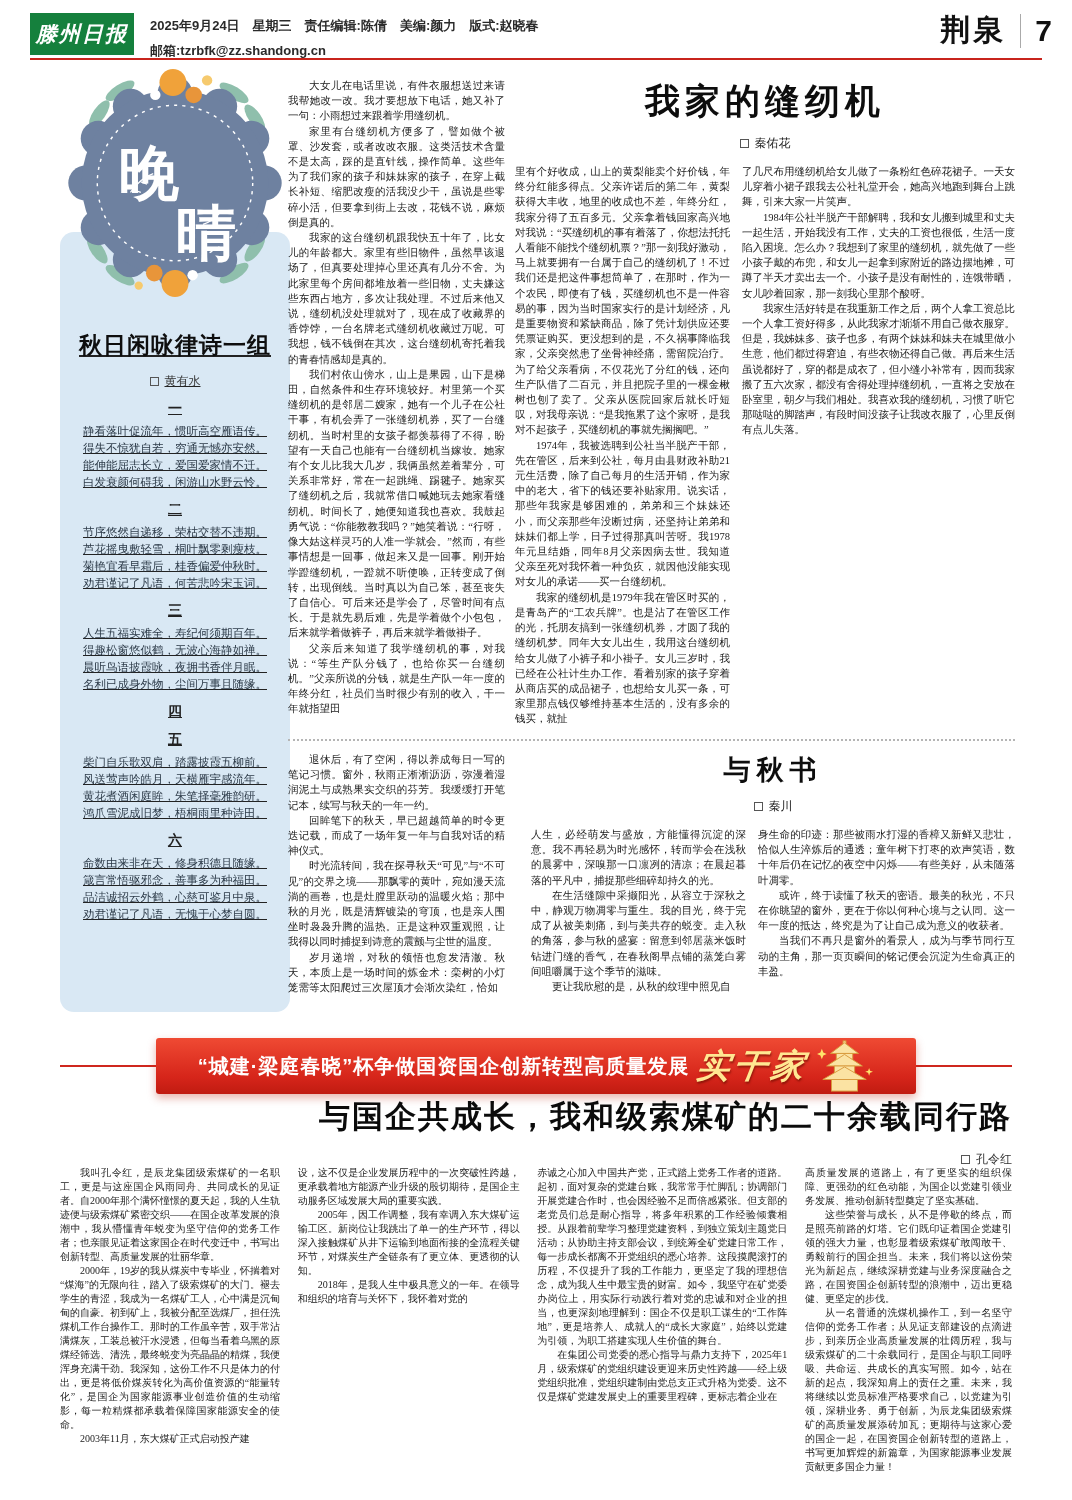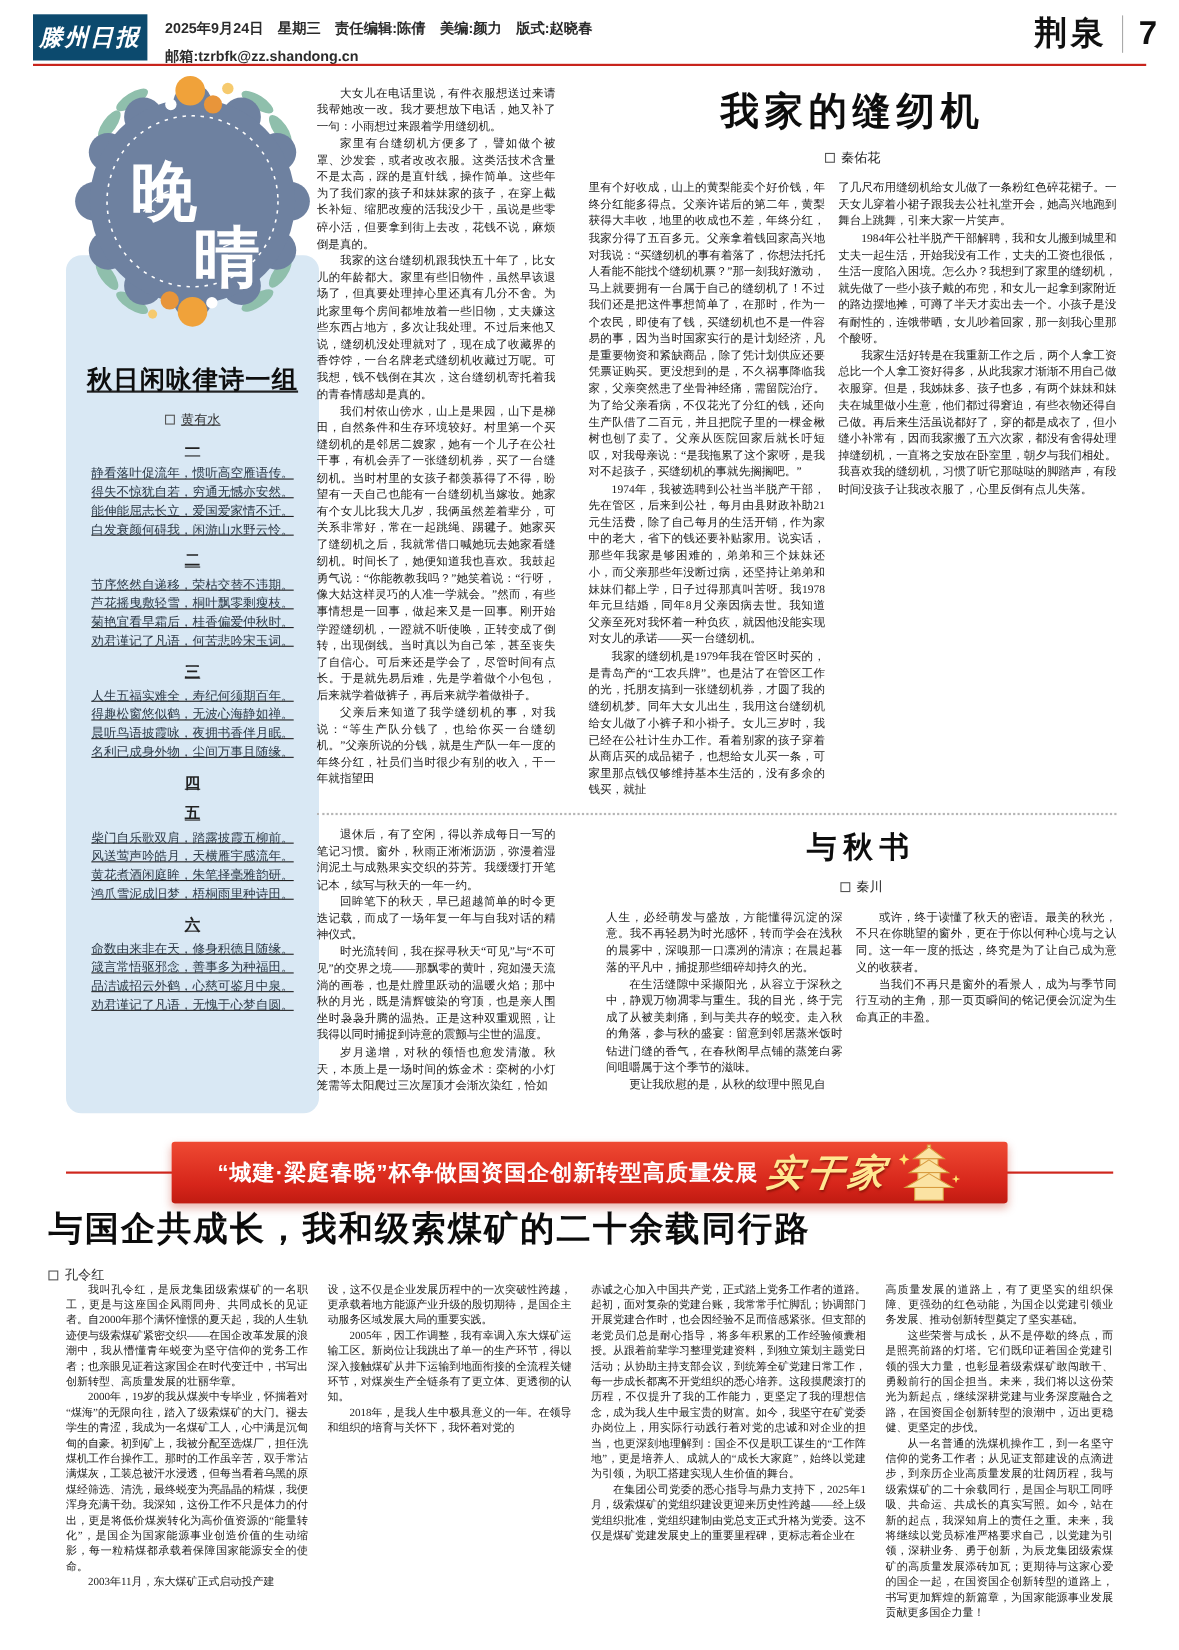--- a/index.html
+++ b/index.html
@@ -1,21 +1,21 @@
 <!DOCTYPE html>
 <html lang="zh"><head>
 <meta charset="utf-8">
 <style>
   * { margin:0; padding:0; box-sizing:border-box; }
   html,body { background:#e8e8e8; }
   .page { position:relative; width:1072px; height:1500px; margin:0 auto; background:#fff;
           font-family:"Liberation Serif","DejaVu Serif",serif; color:#222; overflow:hidden; }
 
   
-  .logo { position:absolute; left:30px; top:13px; width:104px; height:42px; background:#0c4a6e;
+  .logo { position:absolute; left:30px; top:13px; width:104px; height:42px; background:#15803d;
           color:#fff; display:flex; align-items:center; justify-content:center;
           font-style:italic; font-weight:bold; font-size:21px; letter-spacing:2px; }
   .header-info { position:absolute; left:150px; top:17px; font-family:"Liberation Sans","DejaVu Sans",sans-serif;
                  font-size:13px; font-weight:bold; color:#2a2a2a; }
   .header-info .row2 { margin-top:7px; font-weight:bold; }
   .section-block { position:absolute; right:20px; top:10px; display:flex; align-items:center; gap:14px;
                    font-family:"Liberation Sans","DejaVu Sans",sans-serif; }
   .section-name { font-size:30px; font-weight:900; letter-spacing:3px; color:#111; }
   .vbar { width:1px; height:34px; background:#aaa; }
   .page-num { font-size:30px; font-weight:700; color:#111; }
@@ -36,21 +36,21 @@
   
   .body-text p { font-size:10.5px; line-height:15.2px; text-align:justify; text-indent:2em; color:#1b1b1b; }
   .body-text p.cont { text-indent:0; }
   .a-col { overflow:hidden; }
   .art-title-block { text-align:center; }
   .art-author { font-size:12px; margin:10px 0 12px; font-family:"Liberation Sans","DejaVu Sans",sans-serif; color:#222; }
 
   
   .article1 { position:absolute; left:288px; top:78px; width:727px; height:658px; display:flex; gap:10px; }
   .article1 .c1 { width:217px; flex:none; height:100%; }
-  .art-right { flex:1; display:flex; flex-direction:column; overflow:hidden;margin-left:20px; }
+  .art-right { flex:1; display:flex; flex-direction:column; overflow:hidden; }
   .article1 .art-title { font-family:"Liberation Sans","DejaVu Sans",sans-serif; font-size:35px; font-weight:900; letter-spacing:5px; color:#0d0d0d; }
   .art-cols { display:flex; gap:12px; flex:1; overflow:hidden; }
   .article1 .c2 { width:215px; flex:none; }
   .article1 .c3 { flex:1; }
 
   .dotted-divider { position:absolute; left:288px; top:739px; width:727px; border-top:2px dotted #b5b5b5; }
 
   
   .article2 { position:absolute; left:288px; top:752px; width:727px; height:266px; display:flex; gap:26px; }
   .article2 .c1 { width:217px; flex:none; height:100%; }
@@ -63,21 +63,21 @@
   .banner-line { position:absolute; top:27px; left:0; right:0; height:2px; background:#cf271e; }
   .banner-box { position:absolute; left:96px; top:0; width:760px; height:56px;
                 background:linear-gradient(180deg,#ef4a33 0%,#d6251a 70%,#c01b11 100%);
                 display:flex; align-items:center; justify-content:center; gap:8px;
                 border-radius:3px; box-shadow:0 4px 8px rgba(190,40,20,.35);text-align:center; }
   .banner-text { color:#fff; font-family:"Liberation Sans","DejaVu Sans",sans-serif; font-weight:900; font-size:20px; letter-spacing:1px; }
   .banner-hl { color:#ffe792; font-size:33px; font-weight:900; font-style:italic; letter-spacing:4px;
                transform:skewX(-8deg); text-shadow:1px 2px 2px rgba(110,15,0,.65); font-family:"Liberation Serif",serif; }
 
   
-  .article3-head { position:absolute; left:44px; top:1096px; width:952px; text-align:left; }
+  .article3-head { position:absolute; left:60px; top:1096px; width:952px; text-align:right; }
   .article3-title { font-size:31px; font-weight:900; letter-spacing:2px; color:#0b0b0b; }
   .article3-author { margin-top:13px; font-size:12px; font-family:"Liberation Sans","DejaVu Sans",sans-serif; }
   .article3-body { position:absolute; left:60px; top:1166px; width:952px; height:332px;
                    display:flex; justify-content:space-between; }
   .article3-body .a-col p { font-size:10px; line-height:14px; }
   .a3c1 { width:220px; } .a3c2 { width:222px; } .a3c3 { width:250px; } .a3c4 { width:207px; }
 </style>
 </head>
 <body>
 
@@ -242,20 +242,21 @@
         <div class="art-title">与秋书</div>
         <div class="art-author byline"><span class="sq"></span><span>秦川</span></div>
       </div>
       <div class="art-cols">
         <div class="a-col c2 body-text">
             <p class="cont">人生，必经萌发与盛放，方能懂得沉淀的深意。我不再轻易为时光感怀，转而学会在浅秋的晨雾中，深嗅那一口凛冽的清凉；在晨起暮落的平凡中，捕捉那些细碎却持久的光。</p>
             <p>在生活缝隙中采撷阳光，从容立于深秋之中，静观万物凋零与重生。我的目光，终于完成了从被美刺痛，到与美共存的蜕变。走入秋的角落，参与秋的盛宴：留意到邻居蒸米饭时钻进门缝的香气，在春秋阁早点铺的蒸笼白雾间咀嚼属于这个季节的滋味。</p>
             <p>更让我欣慰的是，从秋的纹理中照见自</p>
           </div>
         <div class="a-col c3 body-text">
+            <p class="cont">身生命的印迹：那些被雨水打湿的香樟又新鲜又悲壮，恰似人生淬炼后的通透；童年树下打枣的欢声笑语，数十年后仍在记忆的夜空中闪烁——有些美好，从未随落叶凋零。</p>
             <p>或许，终于读懂了秋天的密语。最美的秋光，不只在你眺望的窗外，更在于你以何种心境与之认同。这一年一度的抵达，终究是为了让自己成为意义的收获者。</p>
             <p>当我们不再只是窗外的看景人，成为与季节同行互动的主角，那一页页瞬间的铭记便会沉淀为生命真正的丰盈。</p>
           </div>
       </div>
     </div>
   </div>
 
   <div class="banner">
     <div class="banner-line"></div>
     <div class="banner-box">

